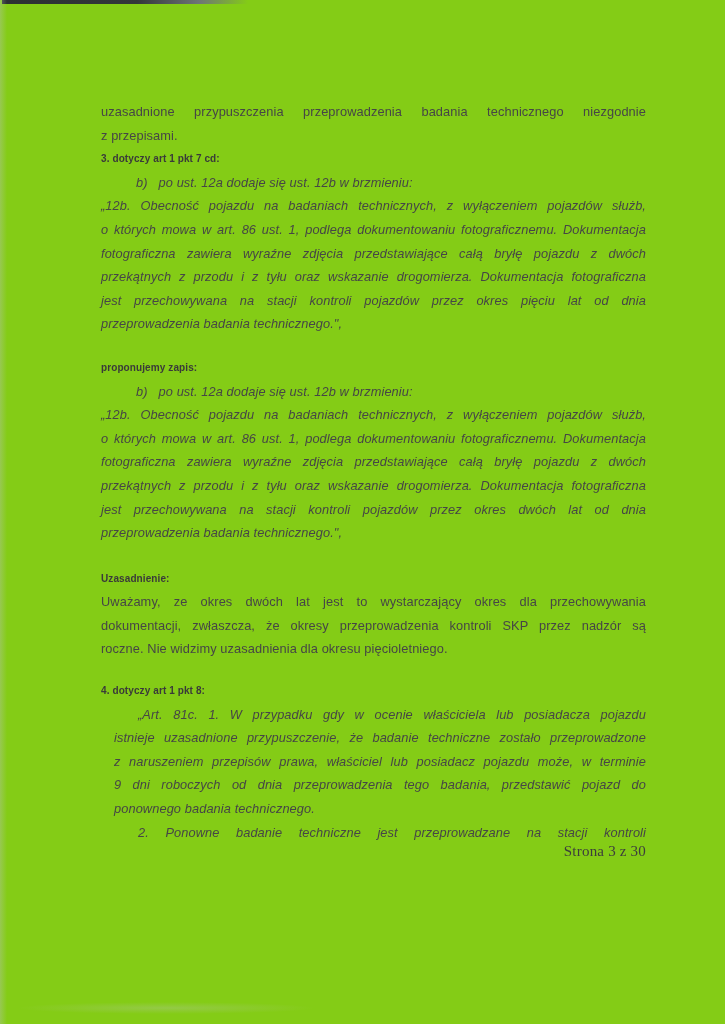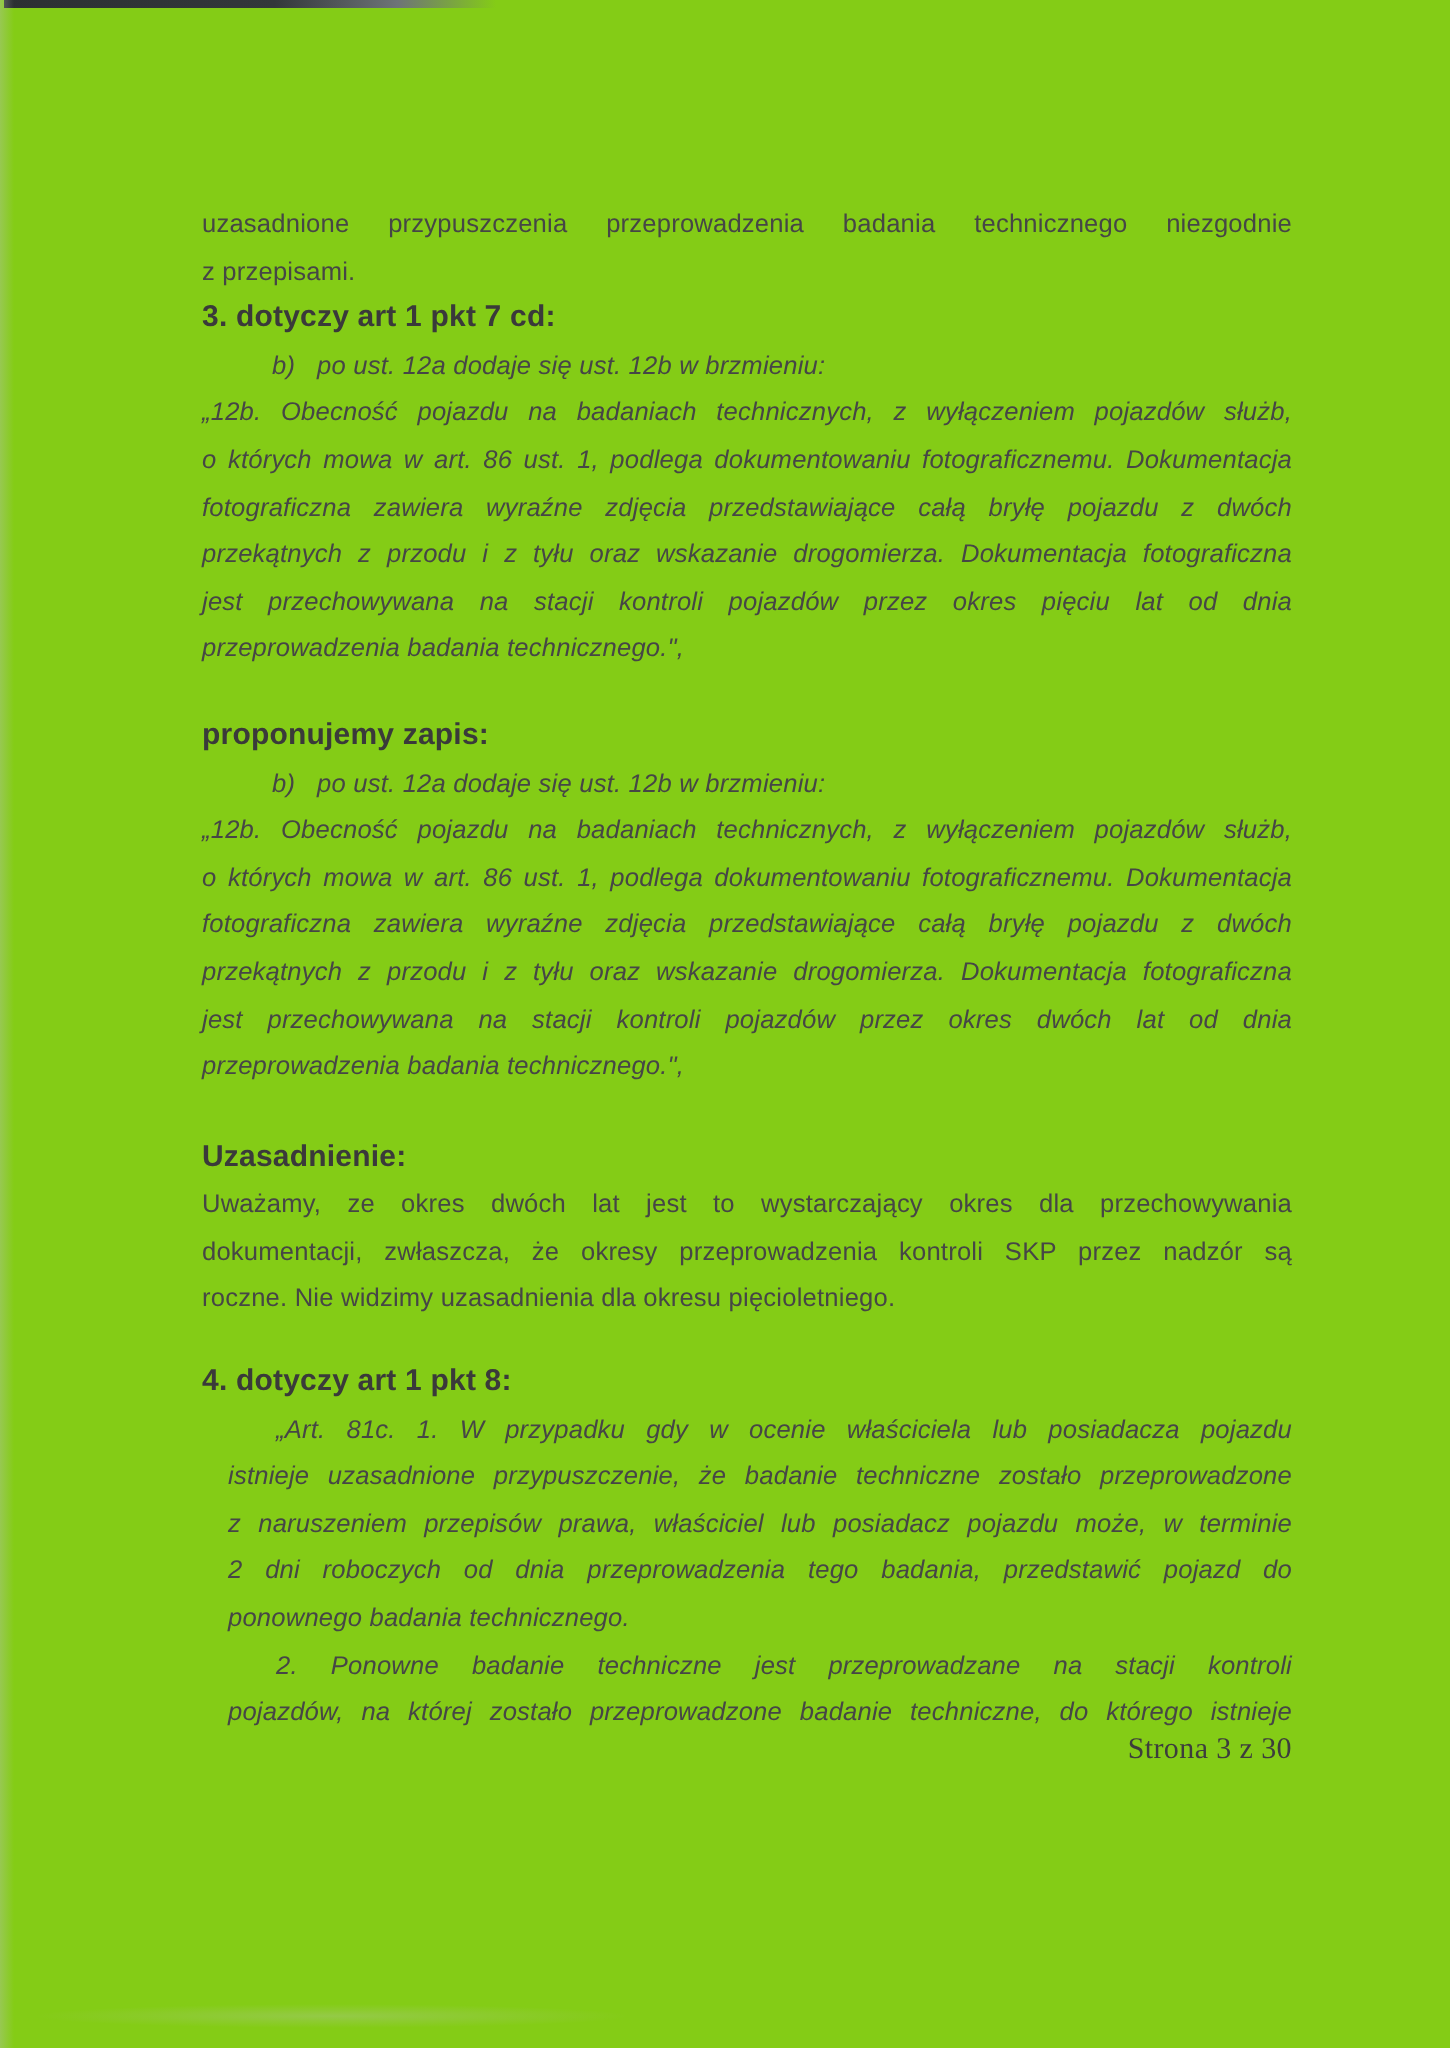--- a/index.html
+++ b/index.html
@@ -27,21 +27,21 @@
     background: radial-gradient(ellipse at center, rgba(190,197,197,0.28), rgba(255,255,255,0) 70%);
   }
   
   #doc {
     position: absolute; left: 101px; top: 100px; width: 545px;
     font-size: 12.8px; line-height: 23.6px; letter-spacing: 0.1px;
   }
   .line { min-height: 23.6px; text-align: left; }
   .just  { text-align: justify; text-align-last: justify; }
   .find  { text-indent: 24px; }
-  .bold   { font-weight: bold; color: #3a3a3a; font-size: 15px; }
+  .bold   { font-weight: bold; color: #3a3a3a; font-size: 10px; }
   .italic { font-style: italic; }
   .ml35 { margin-left: 35px; }
   .ml13 { margin-left: 13px; }
   .ml8  { margin-left: 8px;  }
   .gap18 { margin-top: 18px; }
   .gap20 { margin-top: 20px; }
   .gap22 { margin-top: 22px; }
   .footer {
     text-align: right;
     font-family: "Liberation Serif", "DejaVu Serif", serif;
@@ -98,22 +98,21 @@
         <div class="line just">dokumentacji, zwłaszcza, że okresy przeprowadzenia kontroli SKP przez nadzór są</div>
         <div class="line">roczne. Nie widzimy uzasadnienia dla okresu pięcioletniego.</div>
       </div>
       <div class="block bold gap18">
         <div class="line">4. dotyczy art 1 pkt 8:</div>
       </div>
       <div class="block italic ml13">
         <div class="line just find">„Art. 81c. 1. W przypadku gdy w ocenie właściciela lub posiadacza pojazdu</div>
         <div class="line just">istnieje uzasadnione przypuszczenie, że badanie techniczne zostało przeprowadzone</div>
         <div class="line just">z naruszeniem przepisów prawa, właściciel lub posiadacz pojazdu może, w terminie</div>
-        <div class="line just">2 dni roboczych od dnia przeprowadzenia tego badania, przedstawić pojazd do</div>
+        <div class="line just">9 dni roboczych od dnia przeprowadzenia tego badania, przedstawić pojazd do</div>
         <div class="line">ponownego badania technicznego.</div>
         <div class="line just find">2. Ponowne badanie techniczne jest przeprowadzane na stacji kontroli</div>
-        <div class="line just">pojazdów, na której zostało przeprowadzone badanie techniczne, do którego istnieje</div>
       </div>
       <div class="block footer">
         <div class="line">Strona 3 z 30</div>
       </div>
     </main>
 </div>
 
 </body></html>

